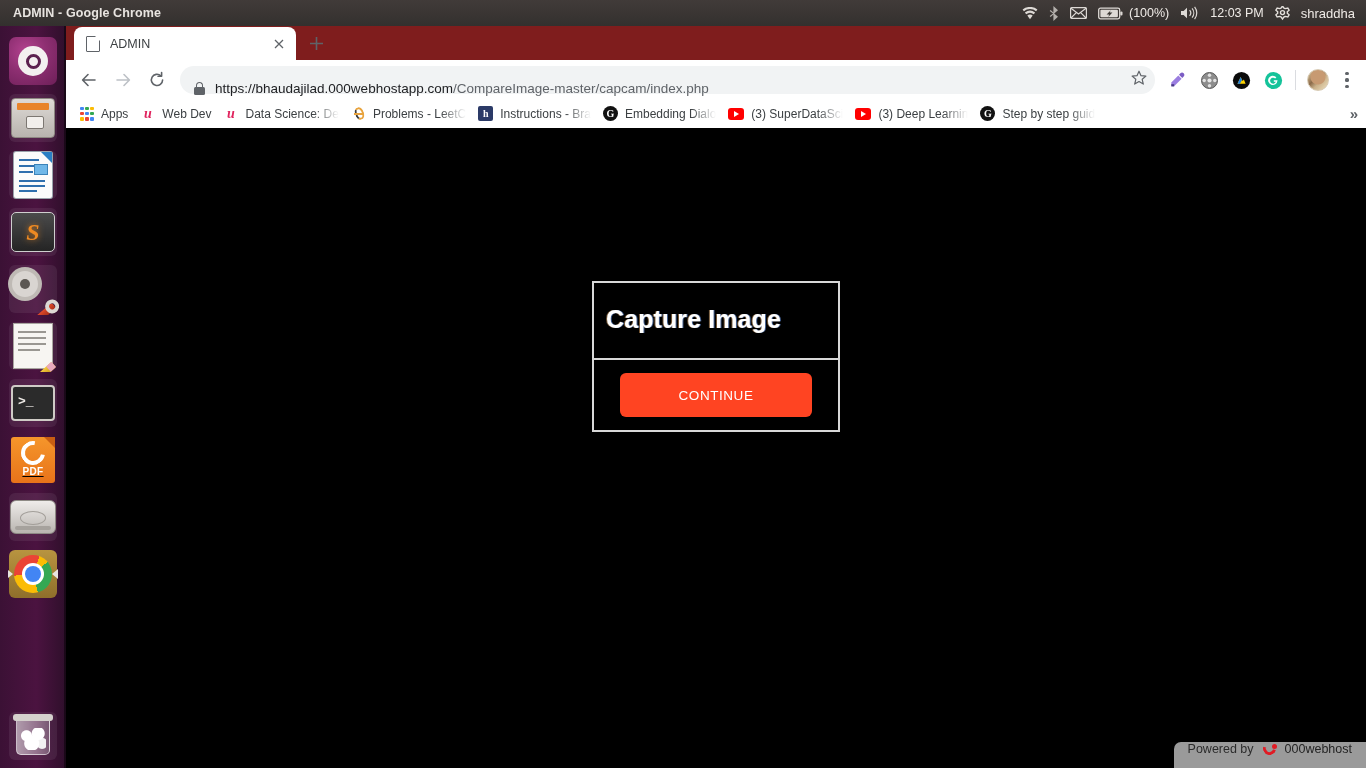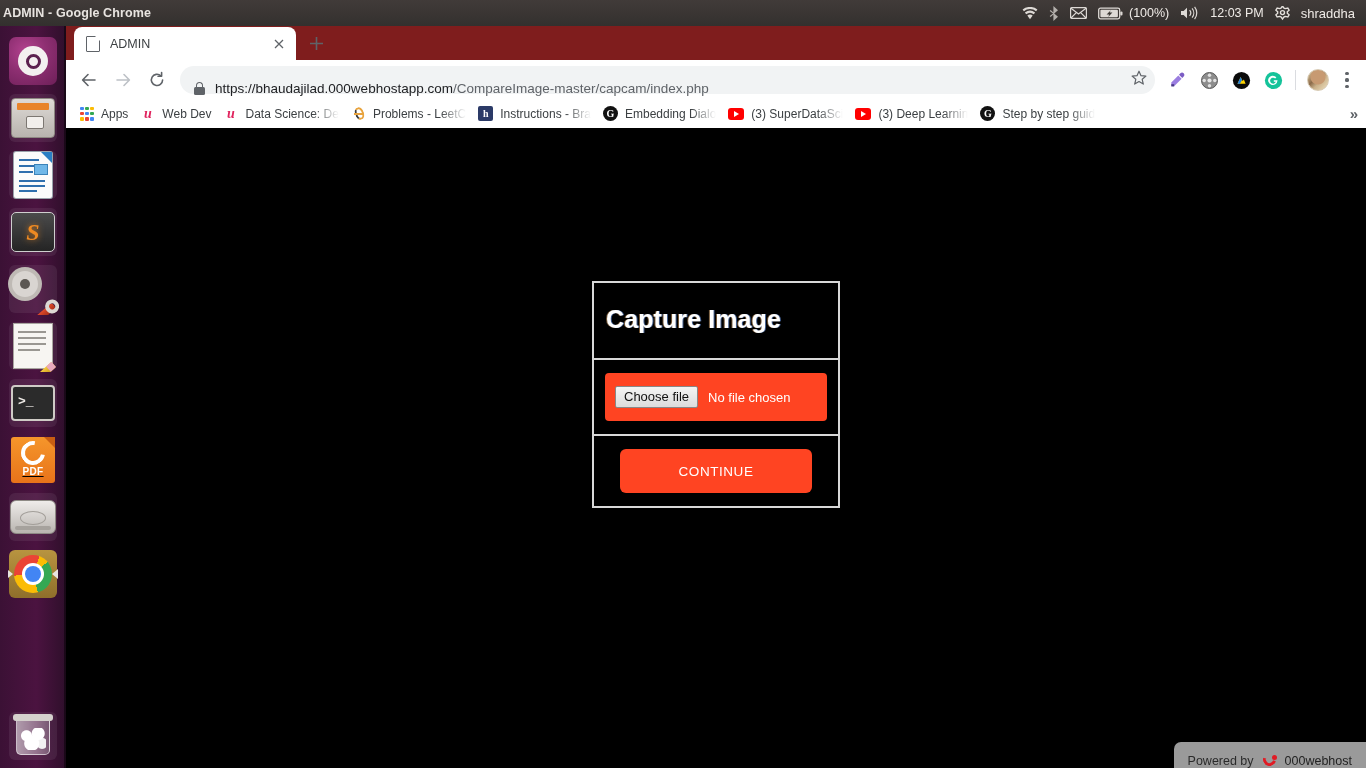--- a/index.html
+++ b/index.html
@@ -13,21 +13,21 @@
   
   #top-panel {
     position: absolute; top: 0; left: 0;
     width: 1366px; height: 26px;
     background: linear-gradient(to bottom, #413b39 0%, #33302e 100%);
     display: flex; align-items: center;
     z-index: 50;
   }
   #window-title {
     color: #e8e4e0; font-size: 12.5px; font-weight: bold;
-    margin-left: 3px; letter-spacing: .1px;
+    margin-left: 13px; letter-spacing: .1px;
   }
   #tray {
     margin-left: auto; display: flex; align-items: center;
     gap: 11px; padding-right: 11px;
     color: #dedad6; font-size: 12.5px;
   }
   #tray .tray-icon { display: flex; align-items: center; }
   #tray .tray-text { color: #efebe7; font-size: 12.5px; }
   #battery-pct { margin-left: -5px; }
   #username { font-size: 13px; color: #efebe7; }
@@ -272,21 +272,21 @@
     color:#fff; font-size:13.5px; letter-spacing:.55px;
     font-family:"Liberation Sans", sans-serif;
     display:flex; align-items:center; justify-content:center;
   }
 
   
   #webhost-badge {
     position:absolute; right:0; bottom:0;
     height:26px; background:#9a9a9a;
     border-radius:7px 0 0 0;
-    display:flex; align-items:flex-end; gap:7px;
+    display:flex; align-items:flex-start; gap:7px;
     padding:0 14px 0 14px;
     color:#2b2b2b; font-size:12.5px;
   }
   #webhost-badge .wh-logo { width:17px; height:15px; position:relative; flex:0 0 auto; }
   #webhost-badge .wh-logo::before { content:""; position:absolute; left:2px; top:0; width:13px; height:13px;
     border:3px solid #e01b24; border-radius:50%; border-top-color:transparent; border-right-color:transparent; box-sizing:border-box; transform:rotate(-30deg); }
   #webhost-badge .wh-logo::after { content:""; position:absolute; right:1px; top:2px; width:5px; height:5px; background:#e01b24; border-radius:50%; }
   #webhost-name { font-weight:normal; color:#232323; }
 </style>
 </head>
@@ -590,26 +590,20 @@
   </div>
 
   <div id="viewport">
 
     <div id="capture-card">
 
       <div id="card-title-row">
         <div id="card-title">Capture Image</div>
       </div>
 
-      <div id="card-file-row">
-        <div id="file-field">
-          <span id="choose-file-btn">Choose file</span>
-          <span id="no-file-text">No file chosen</span>
-        </div>
-      </div>
 
       <div id="card-btn-row">
         <div id="continue-btn">CONTINUE</div>
       </div>
 
     </div>
 
     <div id="webhost-badge">
       <span>Powered by</span>
       <span class="wh-logo"></span>

